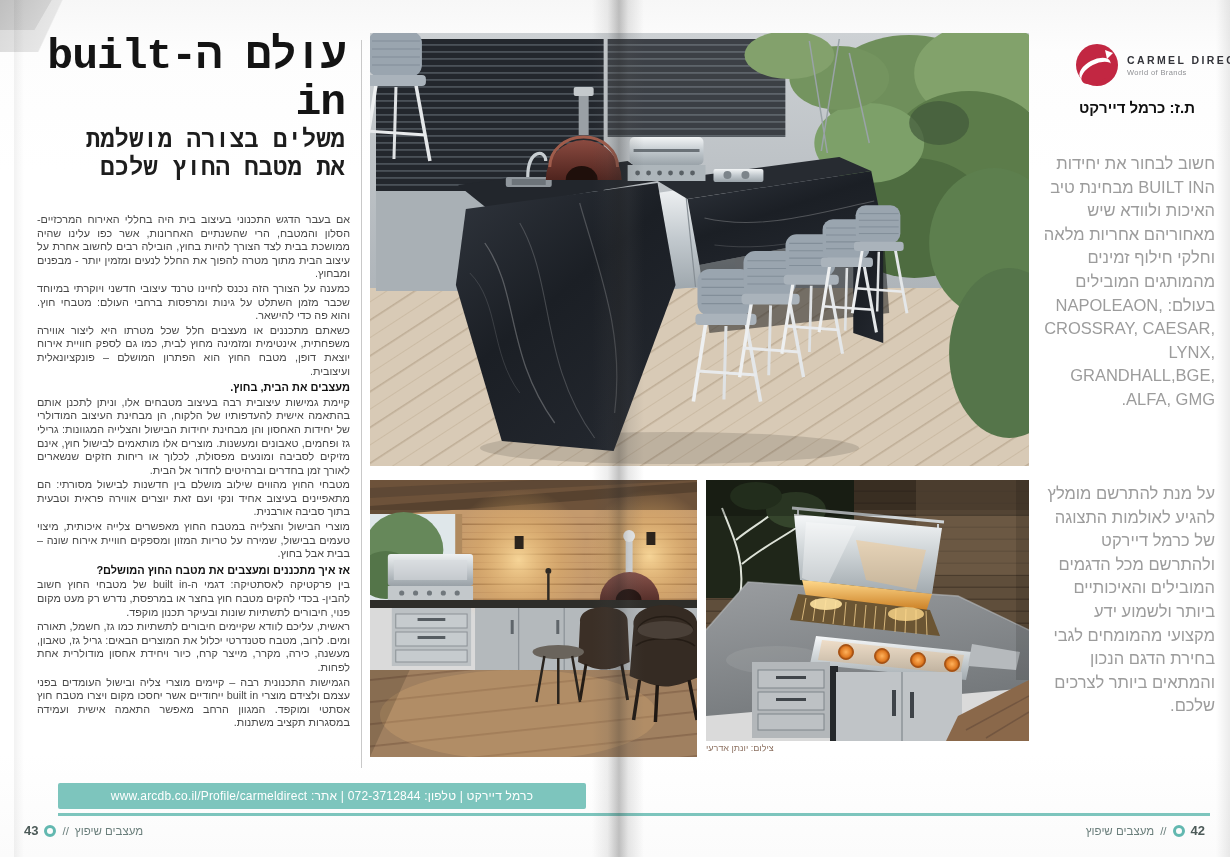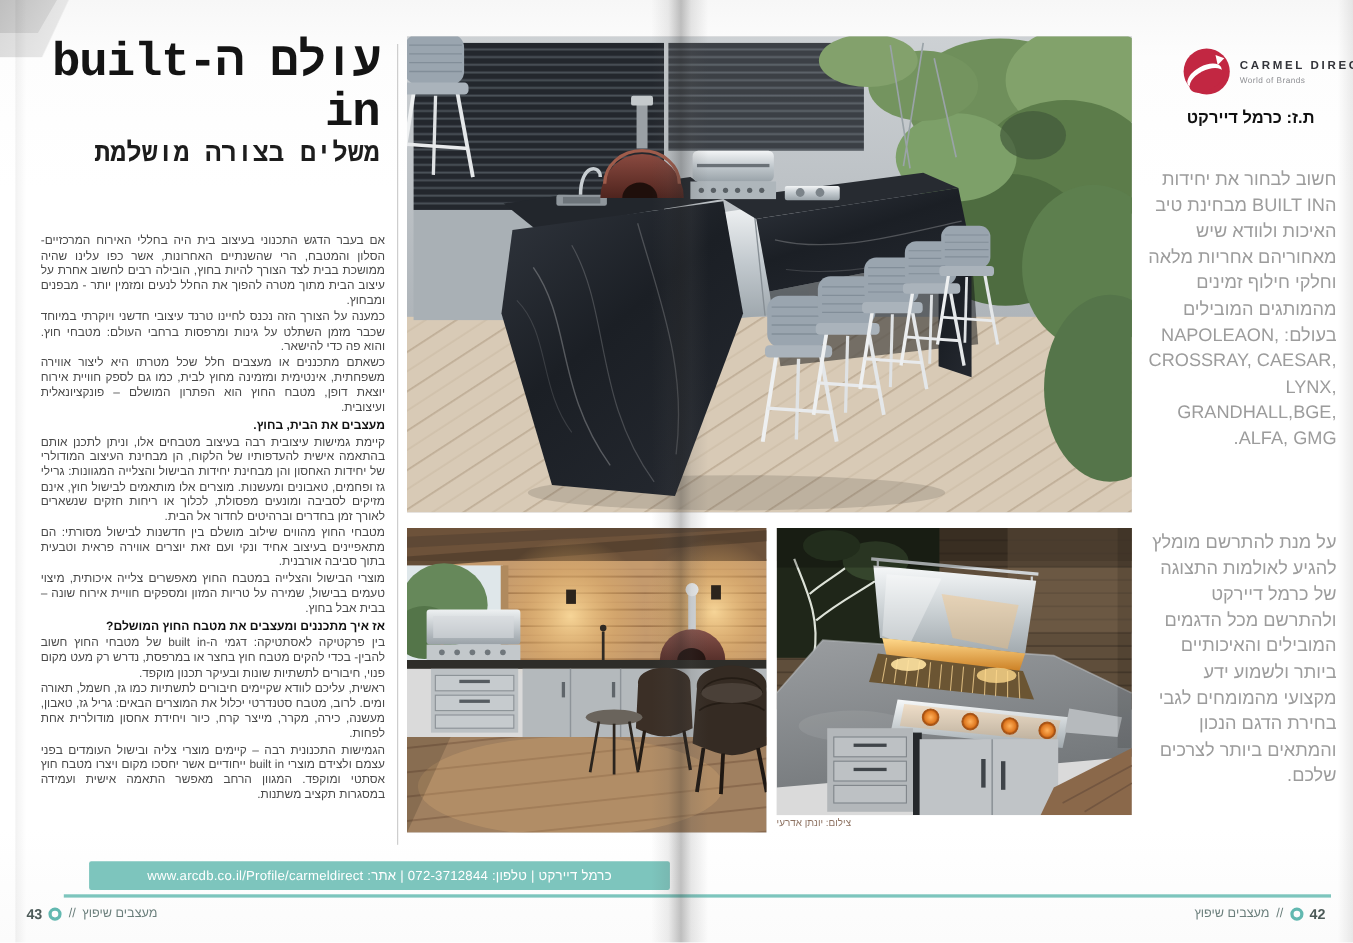--- a/index.html
+++ b/index.html
@@ -49,41 +49,42 @@
   .id-line{position:absolute;left:1045px;top:99px;width:150px;direction:rtl;text-align:right;
     font-size:15px;font-weight:bold;color:#101010;}
 
   .side-block{position:absolute;left:1043px;width:172px;direction:rtl;text-align:right;
     font-size:16.5px;line-height:23.6px;color:#9c9c9c;}
   .side-block1{top:152px;}
   .side-block2{top:482px;}
 
   .footer-bar{position:absolute;left:58px;top:783px;width:528px;height:26px;border-radius:2px;
     display:flex;align-items:center;justify-content:center;direction:rtl;
-    color:#ffffff;font-size:12px;letter-spacing:.2px;margin-left:23px;}
+    color:#ffffff;font-size:12px;letter-spacing:.2px;}
   .teal-rule{position:absolute;left:58px;top:813px;width:1152px;height:3px;}
 
   .pagination{position:absolute;top:823px;display:flex;align-items:center;gap:6px;font-size:11.5px;color:#6b7f7c;}
   .pagination .pg-num{color:#4c5a58;font-size:13px;font-weight:bold;}
   .pg-left{left:24px;}
   .pg-right{right:25px;}
   .donut{width:12px;height:12px;border-radius:50%;border:3.5px solid #62b8b0;box-sizing:border-box;display:inline-block;}
   .pg-label{direction:rtl;unicode-bidi:isolate;}
 </style>
 </head>
 <body>
 
 <div class="spread">
 
   <div class="fold-corner"></div>
   <div class="fold-corner2"></div>
 
   <div class="title-block">
     <span class="title-line1">עולם ה-built in</span>
     <span class="title-line2">משלים בצורה מושלמת</span>
+    <span class="title-line2">את מטבח החוץ שלכם</span>
   </div>
 
   <div class="v-divider"></div>
 
   <div class="body-col">
     <p>אם בעבר הדגש התכנוני בעיצוב בית היה בחללי האירוח המרכזיים- הסלון והמטבח, הרי שהשנתיים האחרונות, אשר כפו עלינו שהיה ממושכת בבית לצד הצורך להיות בחוץ, הובילה רבים לחשוב אחרת על עיצוב הבית מתוך מטרה להפוך את החלל לנעים ומזמין יותר - מבפנים ומבחוץ.</p>
     <p>כמענה על הצורך הזה נכנס לחיינו טרנד עיצובי חדשני ויוקרתי במיוחד שכבר מזמן השתלט על גינות ומרפסות ברחבי העולם: מטבחי חוץ. והוא פה כדי להישאר.</p>
     <p>כשאתם מתכננים או מעצבים חלל שכל מטרתו היא ליצור אווירה משפחתית, אינטימית ומזמינה מחוץ לבית, כמו גם לספק חוויית אירוח יוצאת דופן, מטבח החוץ הוא הפתרון המושלם – פונקציונאלית ועיצובית.</p>
     <p class="subhead">מעצבים את הבית, בחוץ.</p>
     <p>קיימת גמישות עיצובית רבה בעיצוב מטבחים אלו, וניתן לתכנן אותם בהתאמה אישית להעדפותיו של הלקוח, הן מבחינת העיצוב המודולרי של יחידות האחסון והן מבחינת יחידות הבישול והצלייה המגוונות: גרילי גז ופחמים, טאבונים ומעשנות. מוצרים אלו מותאמים לבישול חוץ, אינם מזיקים לסביבה ומונעים מפסולת, לכלוך או ריחות חזקים שנשארים לאורך זמן בחדרים וברהיטים לחדור אל הבית.</p>

